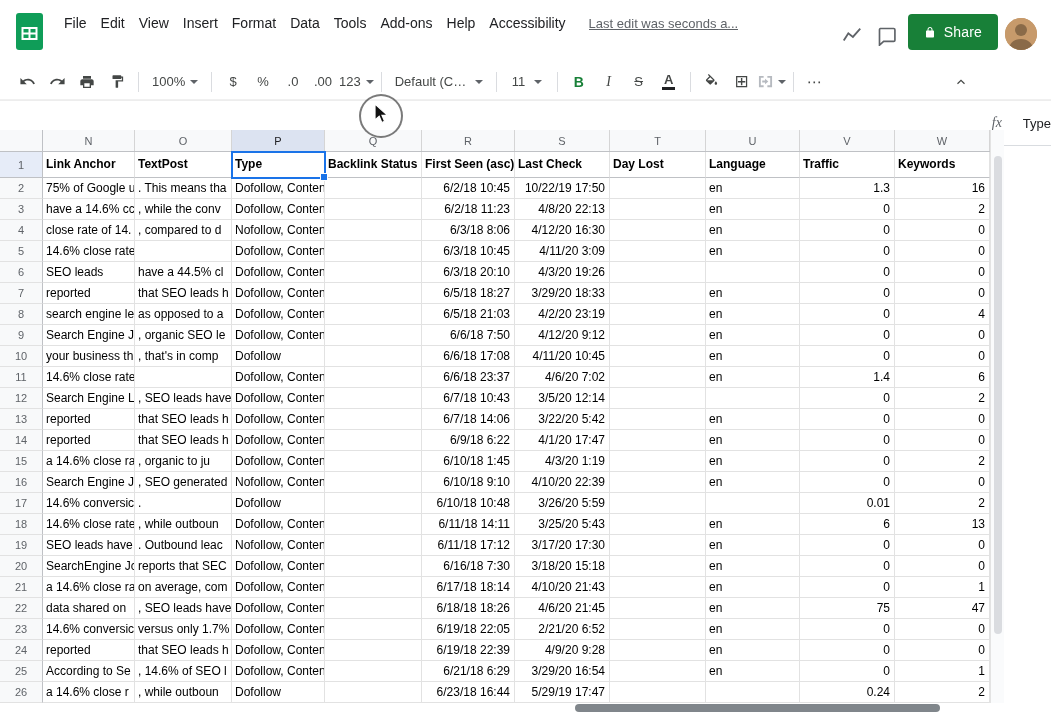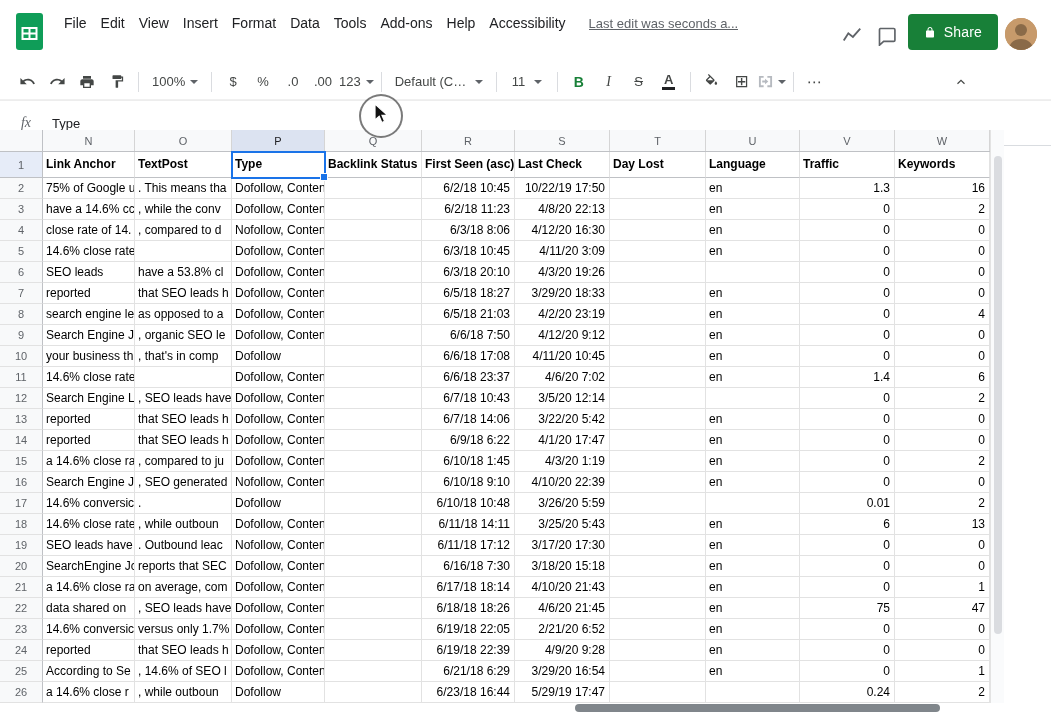--- a/index.html
+++ b/index.html
@@ -46,21 +46,21 @@
   .italic-b { font-style:italic; font-size:14px; font-family:"Liberation Serif",serif; }
   .strike-b { text-decoration:line-through; font-size:13px; }
   .a-letter { font-size:13px; font-weight:700; line-height:13px; border-bottom:3px solid #202124; padding:0 2px 1px; }
   .borders-b { font-size:17px; }
   .merge-b { color:#b6bac0; }
   .more-b { font-size:15px; letter-spacing:1px; }
   .flex-spacer { flex:1; }
 
   
   .fbar { position:absolute; left:0; top:100px; width:100%; height:46px; background:#fff;
-    border-top:1px solid #ededed; border-bottom:1px solid #d9dce0; display:flex; align-items:center; }
+    border-top:1px solid #ededed; border-bottom:1px solid #d9dce0; display:flex; align-items:center;justify-content:flex-end; }
   .fx { font-family:"Liberation Serif",serif; font-style:italic; font-size:14px; color:#5f6368;
     width:52px; text-align:center; flex:none; }
   .fvalue { font-size:13px; color:#202124; }
 
   
   .main { position:absolute; left:0; top:130px; right:0; bottom:0; }
   .sheet { position:absolute; left:0; top:0; width:990px; bottom:0; overflow:hidden; background:#fff; }
   .col-headers { display:flex; height:22px; border-bottom:1px solid #bfc1c5; }
   .corner { width:43px; flex:none; background:#f8f9fa; border-right:1px solid #bfc1c5; }
   .col-h { flex:none; background:#f8f9fa; border-right:1px solid #d5d5d5; font-size:11px;
@@ -317,21 +317,21 @@
             <div class="cell num" style="width: 93px;">6/3/18 10:45</div>
             <div class="cell num" style="width: 95px;">4/11/20 3:09</div>
             <div class="cell" style="width: 96px;"></div>
             <div class="cell" style="width: 94px;">en</div>
             <div class="cell num" style="width: 95px;">0</div>
             <div class="cell num" style="width: 95px;">0</div>
           </div>
           <div class="grow">
             <div class="rownum">6</div>
             <div class="cell" style="width: 92px;">SEO leads</div>
-            <div class="cell" style="width: 97px;">have a 53.8% cl</div>
+            <div class="cell" style="width: 97px;">have a 44.5% cl</div>
             <div class="cell" style="width: 93px;">Dofollow, Content</div>
             <div class="cell" style="width: 97px;"></div>
             <div class="cell num" style="width: 93px;">6/3/18 20:10</div>
             <div class="cell num" style="width: 95px;">4/3/20 19:26</div>
             <div class="cell" style="width: 96px;"></div>
             <div class="cell" style="width: 94px;"></div>
             <div class="cell num" style="width: 95px;">0</div>
             <div class="cell num" style="width: 95px;">0</div>
           </div>
           <div class="grow">
@@ -434,21 +434,21 @@
             <div class="cell num" style="width: 93px;">6/9/18 6:22</div>
             <div class="cell num" style="width: 95px;">4/1/20 17:47</div>
             <div class="cell" style="width: 96px;"></div>
             <div class="cell" style="width: 94px;">en</div>
             <div class="cell num" style="width: 95px;">0</div>
             <div class="cell num" style="width: 95px;">0</div>
           </div>
           <div class="grow">
             <div class="rownum">15</div>
             <div class="cell" style="width: 92px;">a 14.6% close ra</div>
-            <div class="cell" style="width: 97px;">, compared to ju</div>
+            <div class="cell" style="width: 97px;">, organic to ju</div>
             <div class="cell" style="width: 93px;">Dofollow, Content</div>
             <div class="cell" style="width: 97px;"></div>
             <div class="cell num" style="width: 93px;">6/10/18 1:45</div>
             <div class="cell num" style="width: 95px;">4/3/20 1:19</div>
             <div class="cell" style="width: 96px;"></div>
             <div class="cell" style="width: 94px;">en</div>
             <div class="cell num" style="width: 95px;">0</div>
             <div class="cell num" style="width: 95px;">2</div>
           </div>
           <div class="grow">

